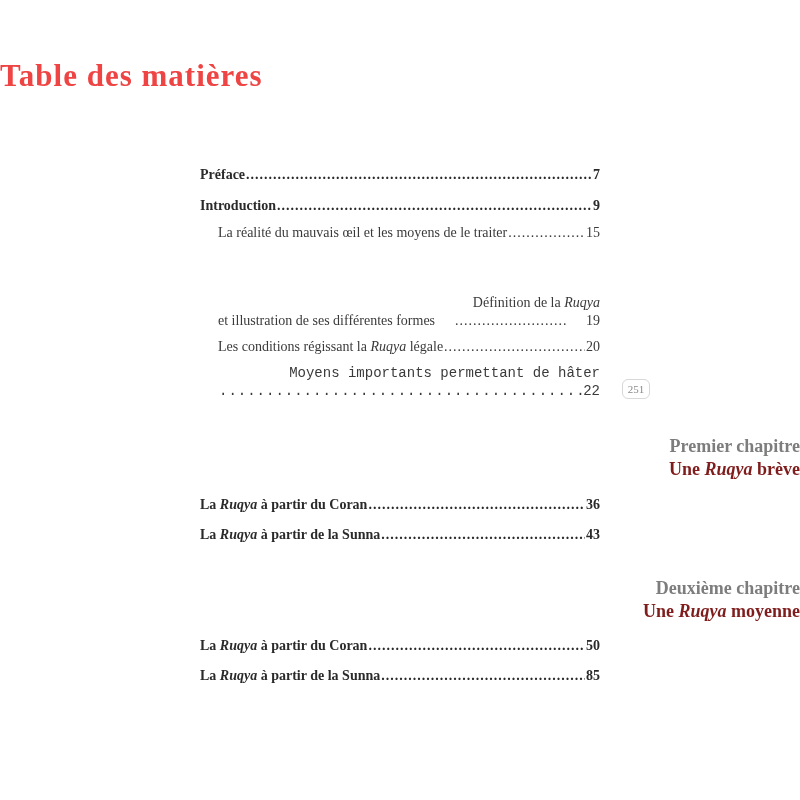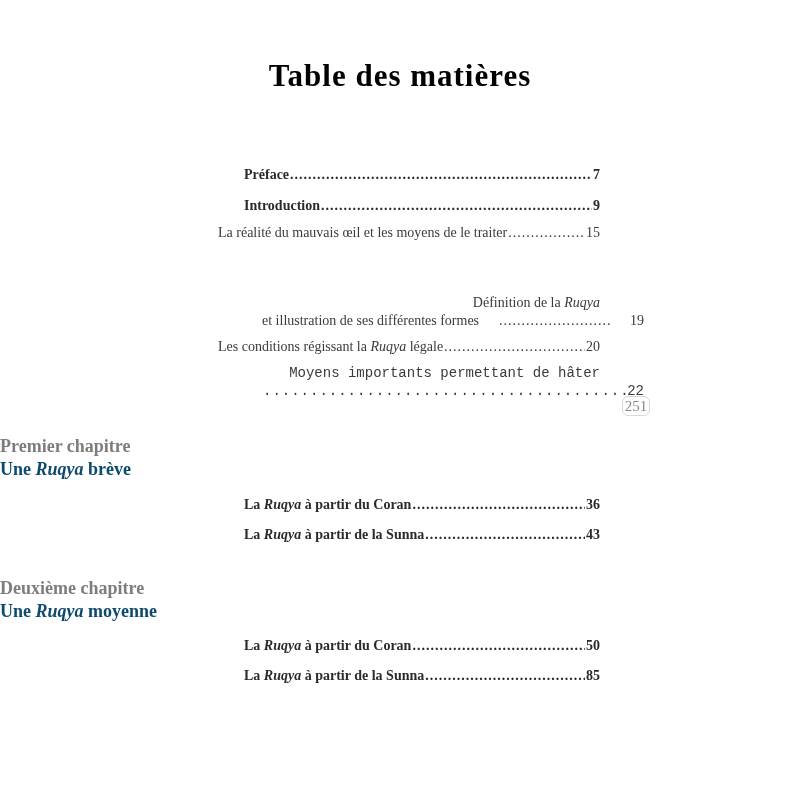--- a/index.html
+++ b/index.html
@@ -13,37 +13,36 @@
       position: relative;
       overflow: hidden;
       font-family: "Liberation Serif", "DejaVu Serif", serif;
       color: #2b2b2b;
     }
     .page-title {
       position: absolute;
       top: 58px;
       left: 0;
       width: 800px;
-      text-align: center;
+      text-align: left;
       font-size: 31px;
       font-weight: bold;
-      color: #000000;
+      color: #ef4444;
       letter-spacing: 1px;
     }
     .toc {
       position: absolute;
       left: 200px;
       width: 400px;
     }
     .row {
       display: flex;
       align-items: flex-end;
       font-size: 14px;
       line-height: 18px;
-      margin-left: 44px;
     }
     .row .label { white-space: nowrap; }
     .row .leader {
       flex: 1;
       overflow: hidden;
       white-space: nowrap;
       margin: 0 1px;
       letter-spacing: 1px;
     }
     .row .leader::after {
@@ -60,44 +59,44 @@
     .multi .label-line1 {
       font-size: 14px;
       line-height: 18px;
       color: #3a3a3a;
     }
     .entry { position: absolute; left: 0; width: 400px; }
     .chapter {
       position: absolute;
       left: 0;
       width: 800px;
-      text-align: left;
+      text-align: right;
     }
     .chapter .kicker {
       font-size: 18px;
       font-weight: bold;
       color: #7d7d7d;
       line-height: 22px;
     }
     .chapter .title {
       font-size: 18px;
       font-weight: bold;
-      color: #0c4a6e;
+      color: #7f1d1d;
       line-height: 24px;
     }
     em { font-style: italic; }
     .folio {
       position: absolute;
       left: 622px;
-      top: 396px;
+      top: 379px;
       width: 26px;
       height: 18px;
       border: 1px solid #d8d8d8;
       border-radius: 6px;
-      font-size: 15px;
+      font-size: 11px;
       line-height: 18px;
       text-align: center;
       color: #8a8a8a;
     }
   </style>
 </head>
 <body>
 
 <div class="page-title">Table des matières</div>
 

